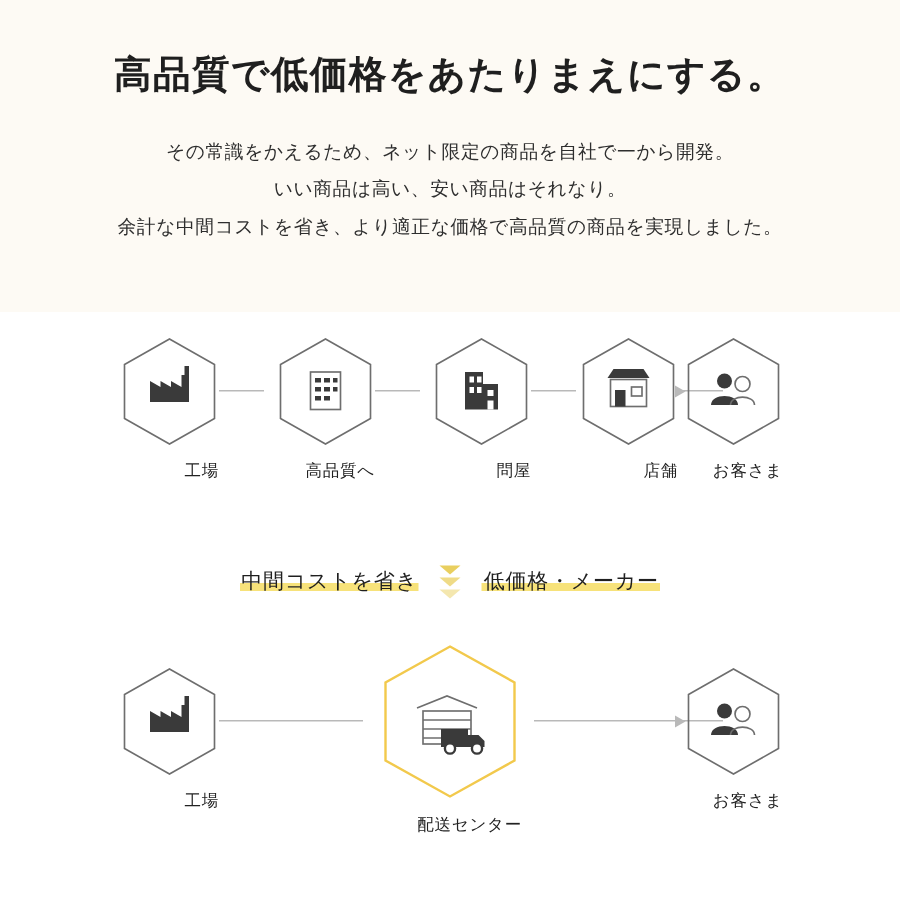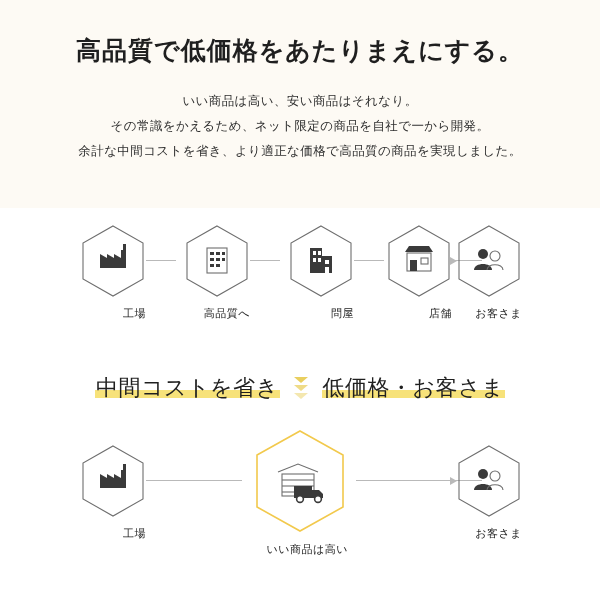--- a/index.html
+++ b/index.html
@@ -101,21 +101,21 @@
     top: 158px;
     left: 0;
     width: 600px;
     height: 44px;
     display: flex;
     align-items: center;
     justify-content: center;
     gap: 14px;
   }
   .mid-text {
-    font-size: 22px;
+    font-size: 14px;
     letter-spacing: 0.5px;
     color: #1f1f1f;
     position: relative;
     white-space: nowrap;
   }
   .hl-yellow {
     background: linear-gradient(transparent 62%, #f7e27a 62%, #f7e27a 92%, transparent 92%);
     padding: 0 1px;
   }
   .chevrons {
@@ -137,22 +137,22 @@
   .fill-dark { fill: #3a3a3a; }
 </style>
 </head>
 <body>
 
 <div class="page">
 
   <div class="hero">
     <h1 class="hero-title">高品質で低価格をあたりまえにする。</h1>
     <div class="hero-lines">
+      <span class="hero-line">その常識をかえるため、ネット限定の商品を自社で一から開発。</span>
       <span class="hero-line">いい商品は高い、安い商品はそれなり。</span>
-      <span class="hero-line">その常識をかえるため、ネット限定の商品を自社で一から開発。</span>
       <span class="hero-line">余計な中間コストを省き、より適正な価格で高品質の商品を実現しました。</span>
     </div>
   </div>
 
   <div class="diagram">
 
     <div class="row row-top">
 
       <div class="connector" style="left:146px; top:52px; width:30px;"></div>
       <div class="connector" style="left:250px; top:52px; width:30px;"></div>
@@ -246,21 +246,21 @@
     <div class="mid">
       <div class="mid-text">
         <span class="hl-yellow">中間コストを省き</span>
       </div>
       <div class="chevrons">
         <div class="chev c1"></div>
         <div class="chev c2"></div>
         <div class="chev c3"></div>
       </div>
       <div class="mid-text">
-        <span class="hl-yellow">低価格・お客さま</span>
+        <span class="hl-yellow">低価格・メーカー</span>
       </div>
     </div>
 
     <div class="row row-bottom" style="position:absolute; top:210px; left:0;">
 
       <div class="connector" style="left:146px; top:62px; width:96px;"></div>
       <div class="connector" style="left:356px; top:62px; width:126px;"></div>
       <div class="arrow-head" style="left:450px; top:59px;"></div>
 
       <div class="node" style="left:80px; top:26px;">
@@ -286,21 +286,21 @@
               <line class="stroke-gray" x1="30" y1="52" x2="62" y2="52"></line>
               <line class="stroke-gray" x1="30" y1="58" x2="62" y2="58"></line>
               <line class="stroke-gray" x1="30" y1="64" x2="62" y2="64"></line>
               <rect class="fill-dark" x="42" y="58" width="18" height="12"></rect>
               <path class="fill-dark" d="M60 62 L67 62 L71 66 L71 70 L60 70 Z"></path>
               <circle fill="#ffffff" stroke="#3a3a3a" stroke-width="1.6" cx="48" cy="71" r="3.4"></circle>
               <circle fill="#ffffff" stroke="#3a3a3a" stroke-width="1.6" cx="66" cy="71" r="3.4"></circle>
             </g>
           </svg>
         </div>
-        <div class="node-label">いい商品は高い</div>
+        <div class="node-label">配送センター</div>
       </div>
 
       <div class="node" style="left:456px; top:26px;">
         <div class="hexwrap">
           <svg width="66" height="74" viewBox="0 0 66 74">
             <polygon class="stroke-gray" points="33,2 63,19 63,55 33,72 3,55 3,19"></polygon>
             <g>
               <circle class="fill-dark" cx="27" cy="30" r="5"></circle>
               <path class="fill-dark" d="M18 46 C18 38 36 38 36 46 Z"></path>
               <circle class="stroke-gray" cx="39" cy="32" r="5"></circle>

